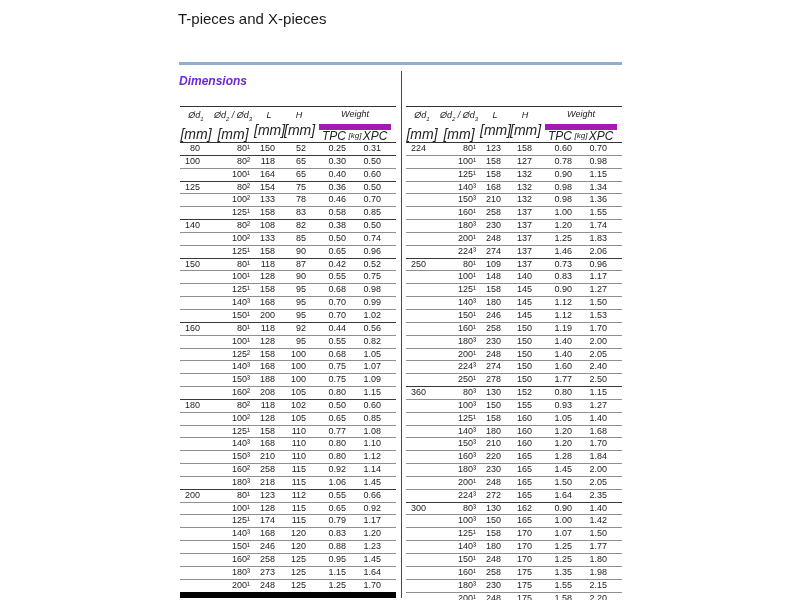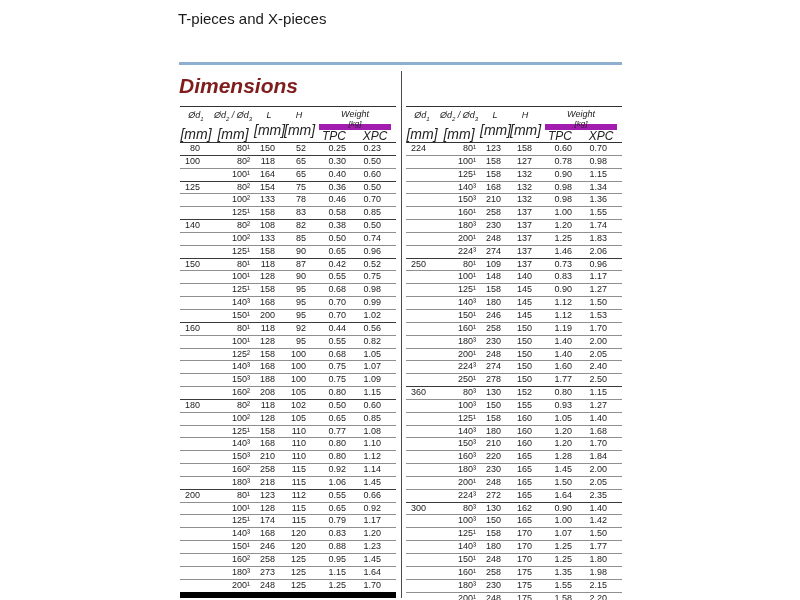--- a/index.html
+++ b/index.html
@@ -5,39 +5,39 @@
   html,body{margin:0;padding:0;background:#ffffff;}
   .page{position:relative;width:800px;height:600px;background:#fff;overflow:hidden;
         font-family:"Liberation Sans","DejaVu Sans",sans-serif;color:#1c1c1c;border-radius:14px;}
 
   .doc-header{position:absolute;left:178px;top:10px;}
   .doc-subtitle{font-size:15px;line-height:17px;color:#1a1a1a;}
   .doc-title{font-size:26px;font-weight:900;line-height:28px;color:#000;letter-spacing:0.2px;}
 
   .blue-rule{position:absolute;left:179px;top:62px;width:443px;height:3px;background:#8fafd0;}
 
-  .section-title{position:absolute;left:179px;top:74px;font-size:21px;font-weight:bold;
-                 font-style:italic;color:#7f1d1d;}
+  .section-title{position:absolute;left:179px;top:74px;font-size:12px;font-weight:bold;
+                 font-style:italic;color:#6d28d9;}
 
   .v-divider{position:absolute;left:401px;top:71px;width:1px;height:527px;background:#4a4a4a;}
 
   .dtable{position:absolute;top:106px;width:216px;font-size:9px;color:#222;}
   #table-left{left:180px;}
   #table-right{left:406px;}
 
   .thead{display:grid;grid-template-columns:32px 42px 30px 30px 40px 42px;
          grid-template-rows:23px 12px;border-top:1px solid #333;border-bottom:1px solid #333;
          font-style:italic;}
   .hcell{grid-row:1 / span 2;text-align:center;padding-top:4px;line-height:9px;}
   .hcell .sym{font-size:9px;}
   .hcell .unit{font-size:14px;display:block;margin-top:6px;}
   .hcell sub{font-size:6px;}
   .hcell-weight{grid-column:5 / span 2;grid-row:1;text-align:center;padding-top:3px;line-height:9px;
                 border-bottom:6px solid #a21caf;margin:0 5px;}
-  .hcell-weight .unit{font-size:8px;display:block;margin-top:0px;}
+  .hcell-weight .unit{font-size:8px;display:block;margin-top:12px;}
   .hcell-sub{grid-row:2;text-align:center;font-size:12px;line-height:12px;}
   .hcell-tpc{grid-column:5;}
   .hcell-xpc{grid-column:6;}
 
   .tbody{border-bottom:6px solid #000000;}
   .trow{display:grid;grid-template-columns:32px 42px 30px 30px 40px 42px;
         height:11.857px;line-height:11.8px;border-top:1px solid #8f8f8f;}
   .tbody .trow:first-child{border-top:none;}
   .tbody .trow.group-start{border-top:1px solid #3a3a3a;}
   .tbody .trow:first-child.group-start{border-top:none;}
@@ -89,21 +89,21 @@
       <div class="hcell-sub hcell-tpc">TPC</div>
       <div class="hcell-sub hcell-xpc">XPC</div>
     </div>
     <div class="tbody">
         <div class="trow group-start">
           <div class="tc cell-d1">80</div>
           <div class="tc cell-d2">80¹</div>
           <div class="tc cell-l">150</div>
           <div class="tc cell-h">52</div>
           <div class="tc cell-tpc">0.25</div>
-          <div class="tc cell-xpc">0.23</div>
+          <div class="tc cell-xpc">0.31</div>
         </div>
         <div class="trow group-start">
           <div class="tc cell-d1">100</div>
           <div class="tc cell-d2">80²</div>
           <div class="tc cell-l">118</div>
           <div class="tc cell-h">65</div>
           <div class="tc cell-tpc">0.30</div>
           <div class="tc cell-xpc">0.50</div>
         </div>
         <div class="trow">

